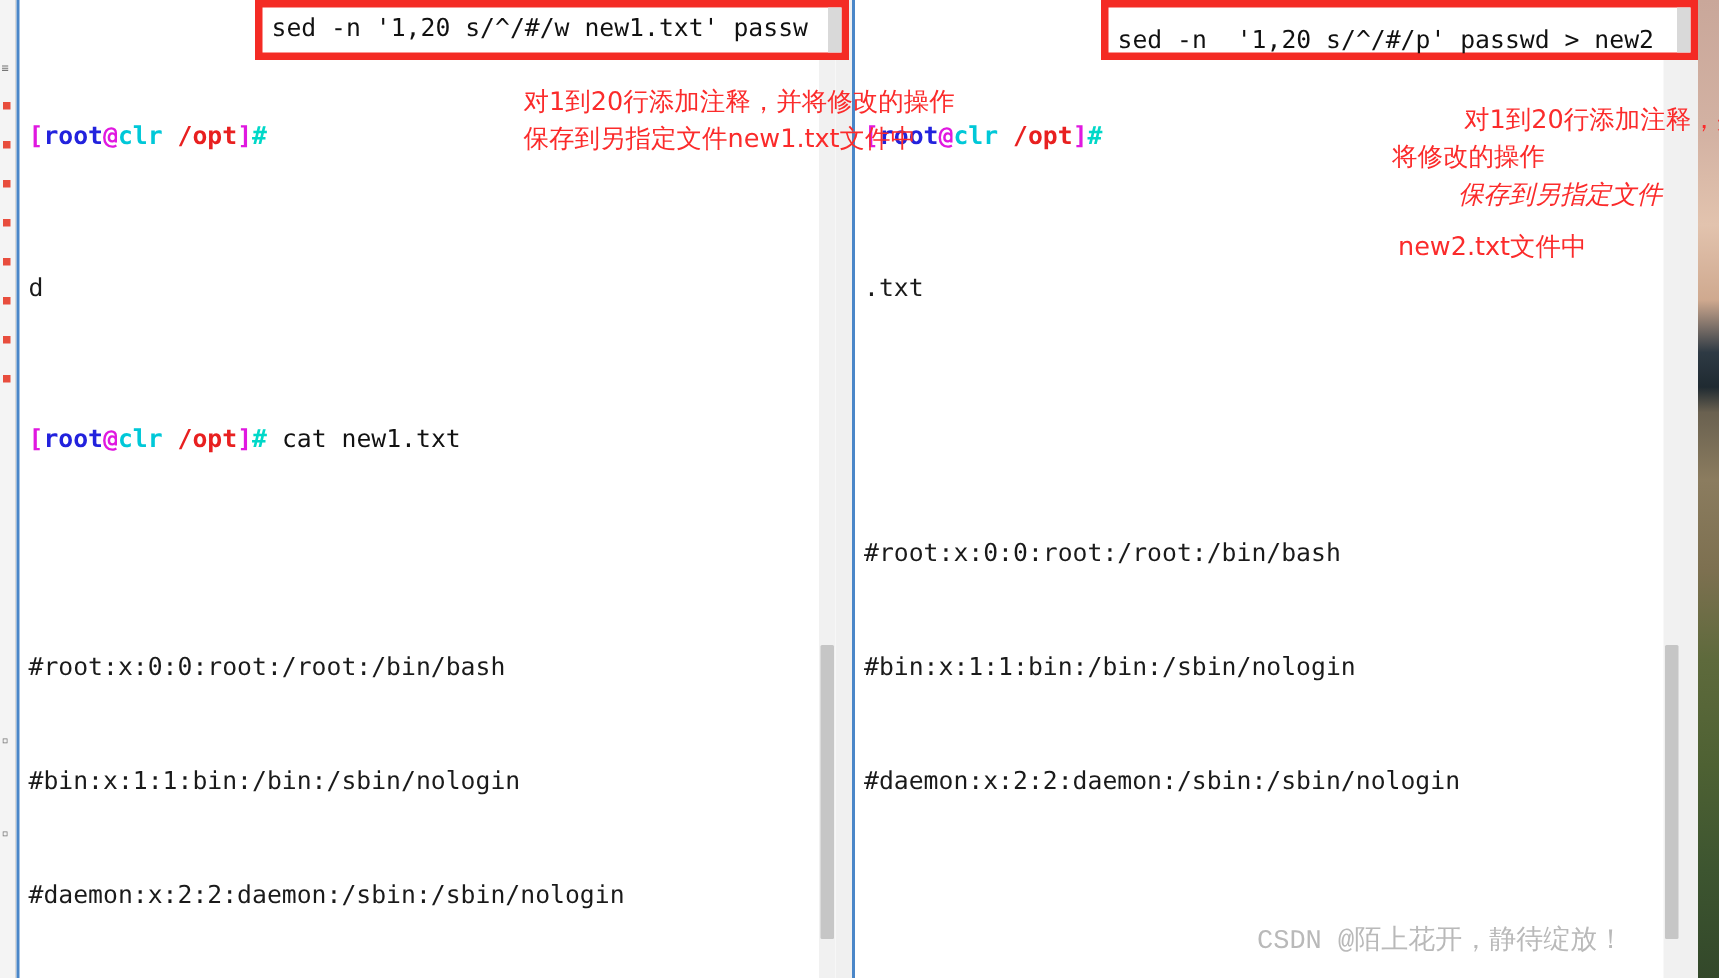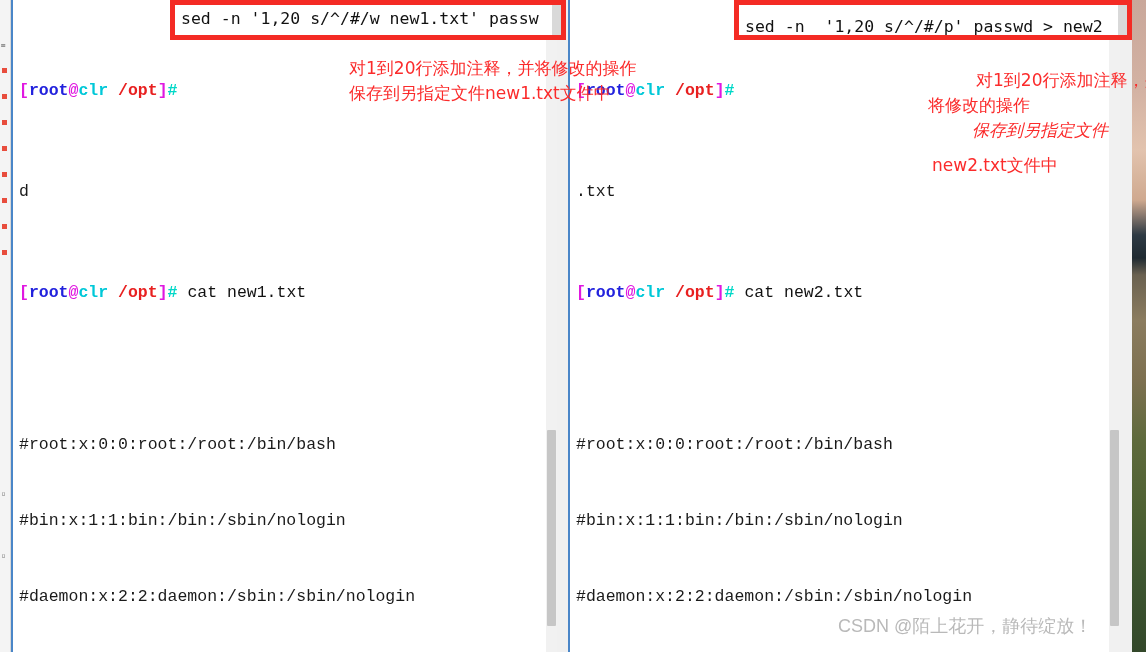--- a/index.html
+++ b/index.html
@@ -81,21 +81,21 @@
     position: absolute;
     top: 2px; left: 6px;
     right: 12px;
     white-space: pre;
     font-family: "DejaVu Sans Mono", "Liberation Mono", monospace;
     font-size: 16.5px;
     line-height: 25.3px;
     color: #1a1a1a;
     letter-spacing: 0px;
   }
-  .line { height: 25.3px; font-family: Liberation Mono, monospace; }
+  .line { height: 25.3px; }
 
   
   .c-brk  { color: #e018e0; font-weight: bold; }
   .c-user { color: #2222dd; font-weight: bold; }
   .c-host { color: #00c8d8; font-weight: bold; }
   .c-path { color: #e82020; font-weight: bold; }
   .c-hash { color: #00d8c8; font-weight: bold; }
   .c-out  { color: #111111; }
 
   
@@ -144,21 +144,21 @@
     line-height: 25px;
     white-space: pre;
     z-index: 60;
   }
 
   
   .watermark {
     position: absolute;
     left: 838px; top: 614px;
     color: #b9b9b9;
-    font-family: Liberation Sans, sans-serif;
+    font-family: Liberation Mono, monospace;
     font-size: 18px;
     white-space: pre;
     z-index: 30;
   }
 </style>
 </head>
 <body>
 
 <div id="root">
 
@@ -223,21 +223,20 @@
       </div>
     </div>
 
     <div class="pane pane-right">
       <div class="pane-body">
 
         <div class="line"><span class="c-brk">[</span><span class="c-user">root</span><span class="c-brk">@</span><span class="c-host">clr</span><span class="c-out"> </span><span class="c-path">/opt</span><span class="c-brk">]</span><span class="c-hash">#</span></div>
 
         <div class="line">.txt</div>
 
-        <div class="line"><span class="c-brk">[</span><span class="c-user">root</span><span class="c-brk">@</span><span class="c-host">clr</span><span class="c-out"> </span><span class="c-path">/opt</span><span class="c-brk">]</span><span class="c-hash">#</span><span class="c-out"> <span>cat new2.txt</span></span></div>
 
         <div>
           <div class="line">#root:x:0:0:root:/root:/bin/bash</div>
           <div class="line">#bin:x:1:1:bin:/bin:/sbin/nologin</div>
           <div class="line">#daemon:x:2:2:daemon:/sbin:/sbin/nologin</div>
           
           
           
           
           

